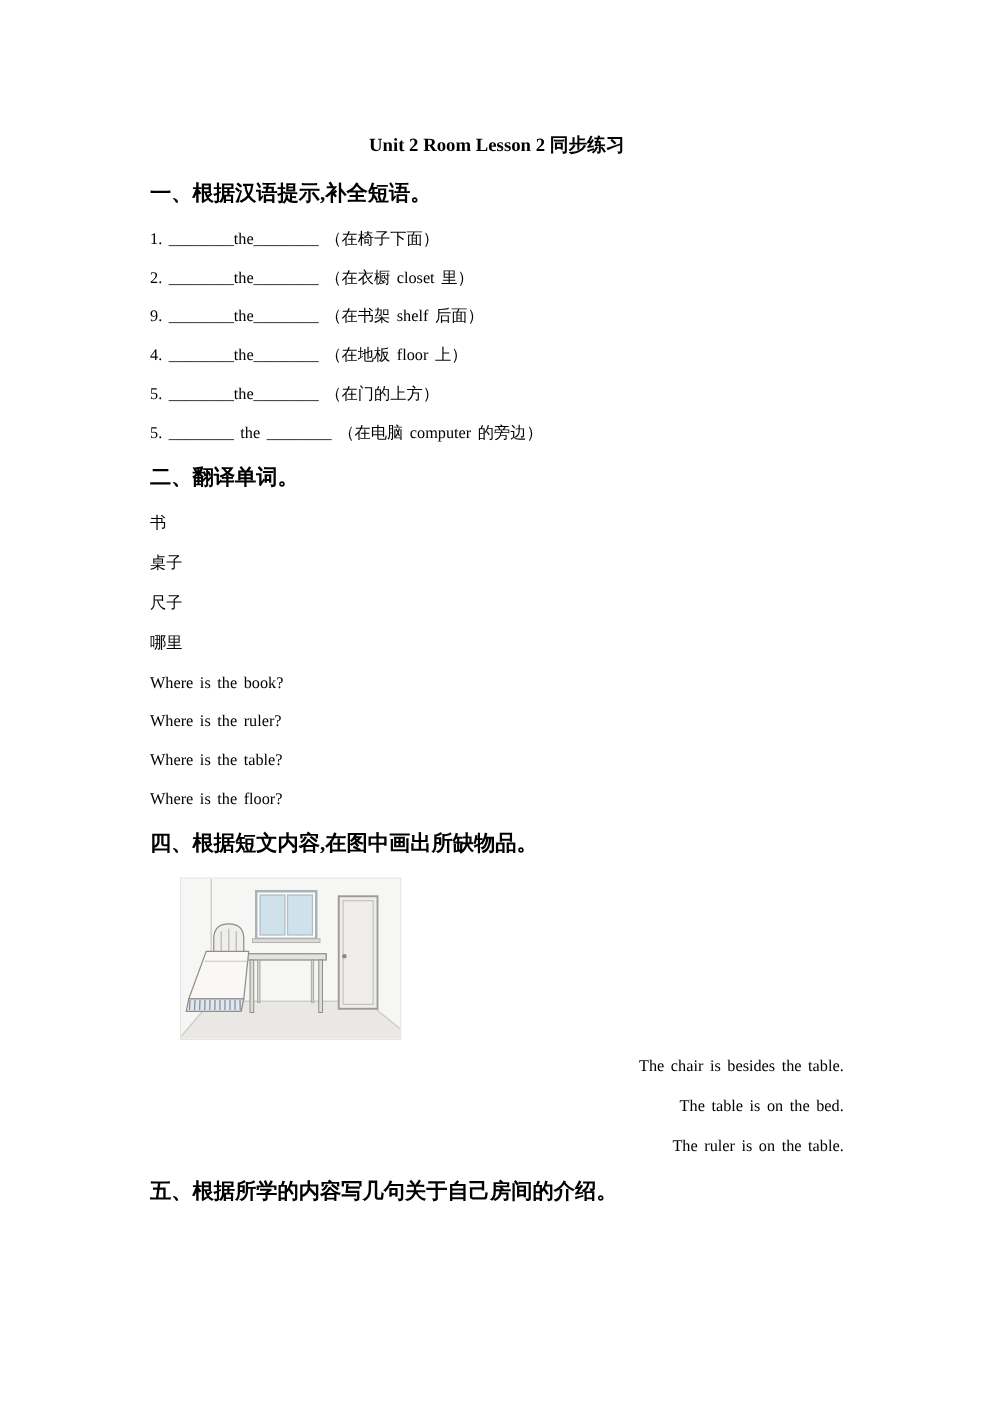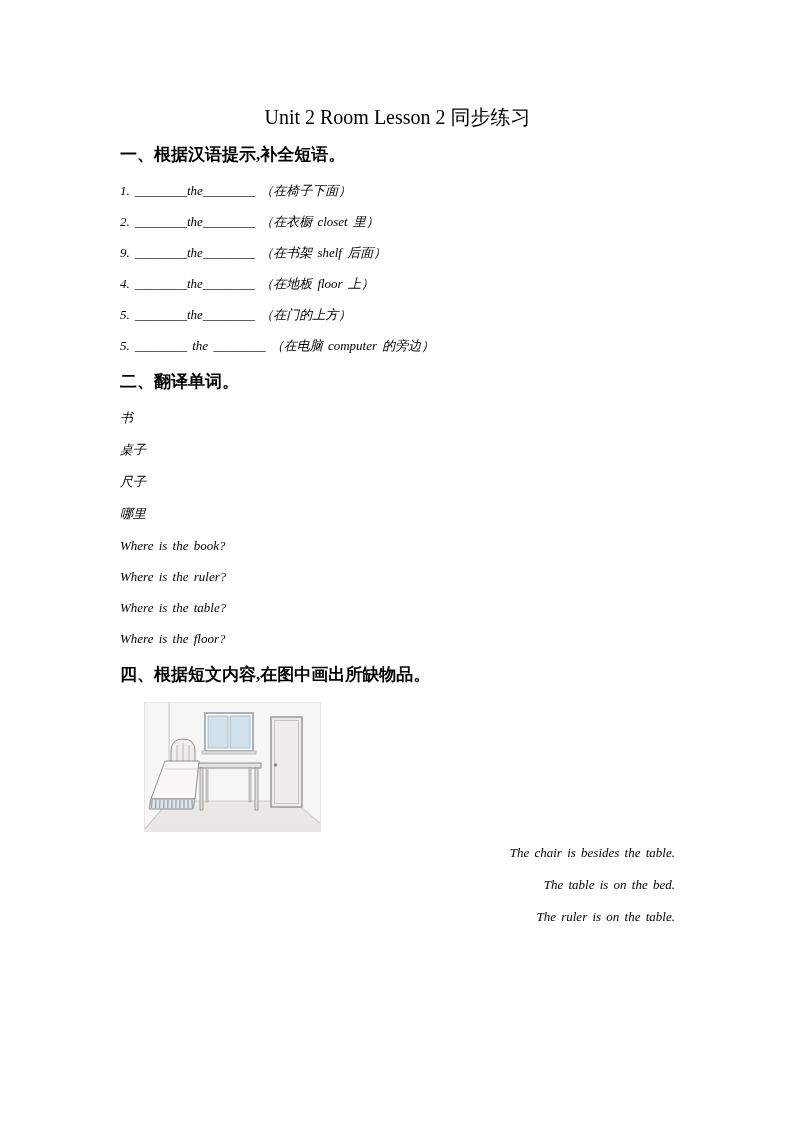--- a/index.html
+++ b/index.html
@@ -10,37 +10,36 @@
     margin: 0 auto;
     background: #ffffff;
     color: #000000;
     font-family: "Liberation Serif", "DejaVu Serif", serif;
     box-sizing: border-box;
     padding: 106px 118px 0 120px;
     overflow: hidden;
   }
   .doc-title {
     text-align: center;
-    font-weight: normal;
-    font-size: 20px;
+    font-weight: bold;
+    font-size: 15px;
     line-height: 22px;
     margin: 0 0 0 0;
   }
   .sec-heading {
     font-weight: bold;
     font-size: 17px;
     line-height: 22px;
     margin: 16px 0 16px 0;
   }
   .item {
     font-size: 13px;
     line-height: 18px;
     margin: 4px 0 13px 0;
     word-spacing: 2px;
-    font-style: italic;
   }
   .word-item { margin-bottom: 14px; }
   .sentence { margin-bottom: 13px; }
   .after-img { margin-bottom: 14px; text-align: right; }
   .illustration-wrap {
     margin: 0 0 12px 24px;
     width: 177px;
     height: 130px;
     background: #fcfcfb;
     border: 1px solid #e6e6e4;
@@ -129,14 +128,15 @@
           <line x1="47" y1="97" x2="47.2" y2="105"></line>
         </g>
       </g>
     </svg>
   </div>
 
   <p class="item after-img">The chair is besides the table.</p>
   <p class="item after-img">The table is on the bed.</p>
   <p class="item after-img">The ruler is on the table.</p>
 
+  <h2 class="sec-heading">五、根据所学的内容写几句关于自己房间的介绍。</h2>
 
 </div>
 
 </body></html>

